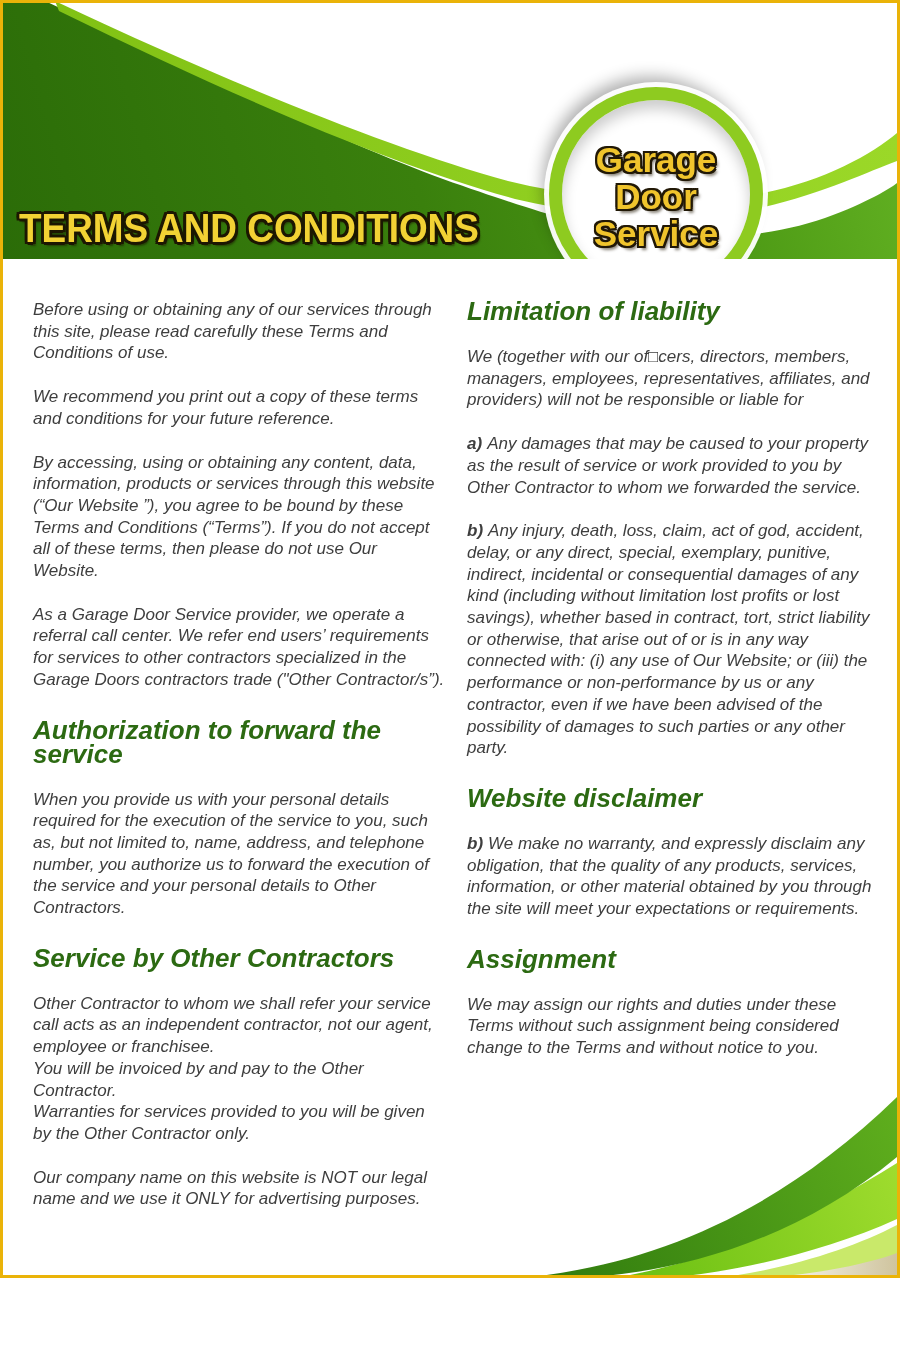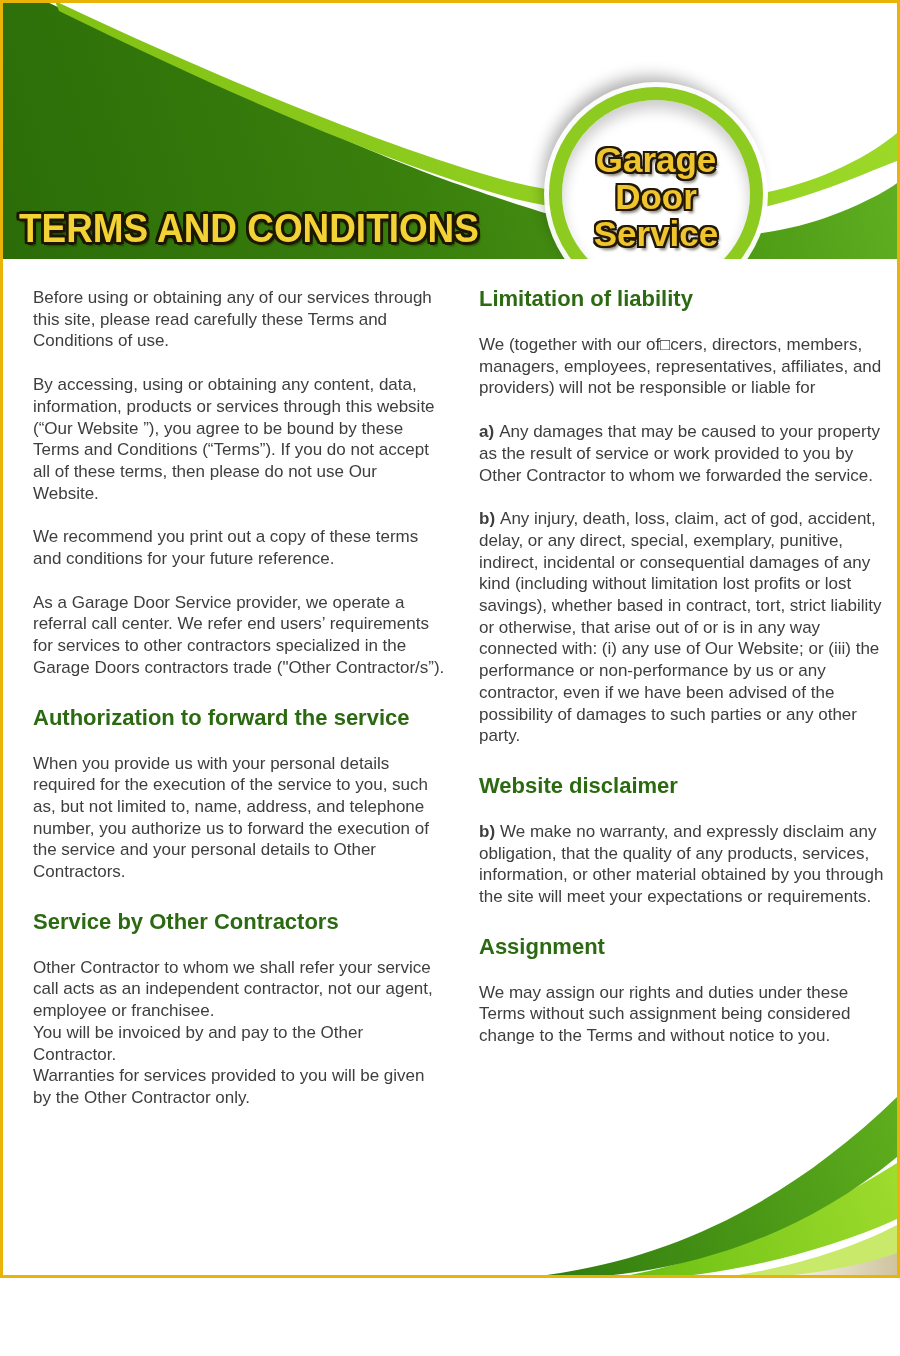--- a/index.html
+++ b/index.html
@@ -30,27 +30,27 @@
   .banner-title {
     position:absolute; left:16px; top:203px; white-space:nowrap;
     font-weight:bold; font-size:41px; line-height:44px; color:#f2d234; letter-spacing:0px;
     transform:scaleX(.90); transform-origin:left top;
     text-shadow:
       -3px -2px 0 #1c1702, 3px -2px 0 #1c1702, -3px 2px 0 #1c1702, 3px 2px 0 #1c1702,
       -3px 0 0 #1c1702, 3px 0 0 #1c1702, 0 -3px 0 #1c1702, 0 3px 0 #1c1702,
       3px 4px 2px rgba(25,20,0,.5);
   }
   
-  .content { position:absolute; top:284px; left:30px; display:flex; gap:34px; }
+  .content { position:absolute; top:296px; left:30px; display:flex; gap:22px;font-style:italic; }
   .col { width:412px; color:#3e3e3e; font-size:17px; line-height:21.7px; }
   .col-right { width:414px; }
   .col > :first-child { margin-top:0; }
   p.para { margin:0 0 22px 0; white-space:pre-line; }
   p.tight { margin-bottom:0; }
-  h2.sec { font-size:22px; line-height:24px; color:#2c6a12; margin:27px 0 23px 0; font-weight:bold; }
+  h2.sec { font-size:26px; line-height:24px; color:#2c6a12; margin:27px 0 23px 0; font-weight:bold; }
   b.plabel { margin-right:5px; } b.plabel:empty { margin-right:0; }
   
   .corner-art { position:absolute; right:0; bottom:0; width:424px; height:212px; display:block; }
 </style>
 </head>
 <body>
 
 <div class="page">
 
   <div class="header">
@@ -79,32 +79,33 @@
       <div class="badge-line">Service</div>
     </div>
 
     <div class="banner-title">TERMS AND CONDITIONS</div>
   </div>
 
   <div class="content">
 
     <div class="col col-left">
       <p class="para">Before using or obtaining any of our services through this site, please read carefully these Terms and Conditions of use.</p>
+      <p class="para">We recommend you print out a copy of these terms and conditions for your future reference.</p>
       <p class="para">By accessing, using or obtaining any content, data, information, products or services through this website (“Our Website ”), you agree to be bound by these Terms and Conditions (“Terms”). If you do not accept all of these terms, then please do not use Our Website.</p>
-      <p class="para">We recommend you print out a copy of these terms and conditions for your future reference.</p>
 
       <p class="para"><b class="plabel"></b><span>As a Garage Door Service provider, we operate a referral call center. We refer end users’ requirements for services to other contractors specialized in the Garage Doors contractors trade ("Other Contractor/s”).</span></p>
 
       <h2 class="sec">Authorization to forward the service</h2>
       <p class="para"><b class="plabel"></b><span>When you provide us with your personal details required for the execution of the service to you, such as, but not limited to, name, address, and telephone number, you authorize us to forward the execution of the service and your personal details to Other Contractors.</span></p>
 
       <h2 class="sec">Service by Other Contractors</h2>
       <p class="para"><b class="plabel"></b><span>Other Contractor to whom we shall refer your service call acts as an independent contractor, not our agent, employee or franchisee.
 You will be invoiced by and pay to the Other Contractor.
 Warranties for services provided to you will be given by the Other Contractor only.</span></p>
+      <p class="para"><b class="plabel"></b><span>Our company name on this website is NOT our legal name and we use it ONLY for advertising purposes.</span></p>
     </div>
 
     <div class="col col-right">
       <h2 class="sec">Limitation of liability</h2>
       <p class="para"><b class="plabel"></b><span>We (together with our of□cers, directors, members, managers, employees, representatives, affiliates, and providers) will not be responsible or liable for</span></p>
       <p class="para"><b class="plabel">a)</b><span>Any damages that may be caused to your property as the result of service or work provided to you by Other Contractor to whom we forwarded the service.</span></p>
       <p class="para"><b class="plabel">b)</b><span>Any injury, death, loss, claim, act of god, accident, delay, or any direct, special, exemplary, punitive, indirect, incidental or consequential damages of any kind (including without limitation lost profits or lost savings), whether based in contract, tort, strict liability or otherwise, that arise out of or is in any way connected with: (i) any use of Our Website; or (iii) the performance or non-performance by us or any contractor, even if we have been advised of the possibility of damages to such parties or any other party.</span></p>
 
       <h2 class="sec">Website disclaimer</h2>
       <p class="para"><b class="plabel">b)</b><span>We make no warranty, and expressly disclaim any obligation, that the quality of any products, services, information, or other material obtained by you through the site will meet your expectations or requirements.</span></p>

